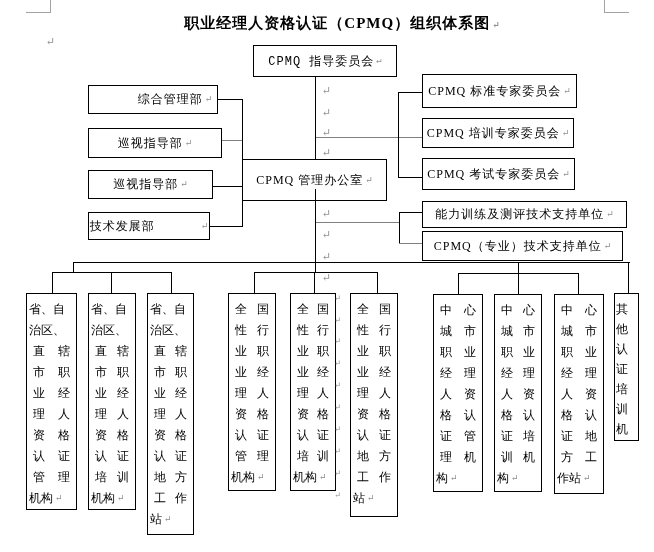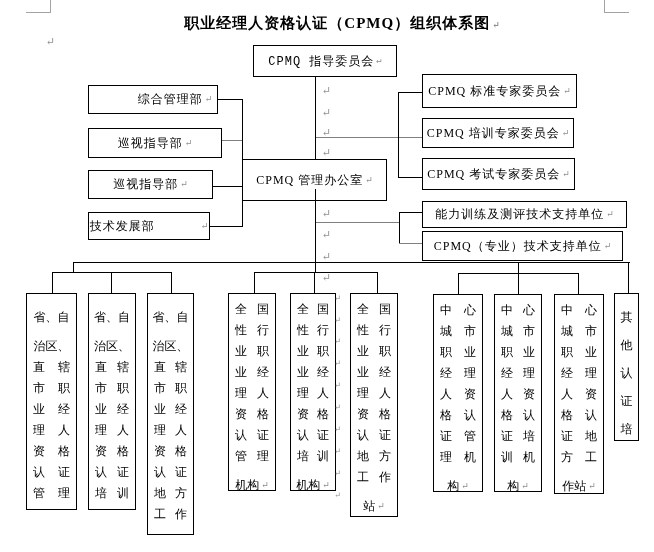--- a/index.html
+++ b/index.html
@@ -15,21 +15,21 @@
     position:absolute;border:1px solid #000;background:#fff;box-sizing:border-box;
     display:flex;align-items:center;justify-content:center;
     font-size:12px;white-space:nowrap;letter-spacing:1px;
   }
   .vbox{
     position:absolute;border:1px solid #000;background:#fff;box-sizing:border-box;
     padding-top:5px;overflow:hidden;font-size:12px;
   }
   .vline{height:21px;line-height:21px;display:flex;padding:0 6px;}
   .vline.pair{justify-content:space-between;}
-  .vline.single{justify-content:center;padding:0 2px;margin-top:8px;}
+  .vline.single{padding:0 2px;}
   .vbox.narrow .vline{height:20px;line-height:20px;padding:0 1px;}
   .line{position:absolute;background:#000;}
   .line.gray{background:#808080;}
   .pmark{color:#8f8f8f;font-size:9px;line-height:1;align-self:center;margin-left:2px;letter-spacing:0;}
   .pmark.lone{position:absolute;font-size:11px;}
   .cropmark{position:absolute;background:#a3a3a3;}
 </style>
 </head>
 <body>
 

